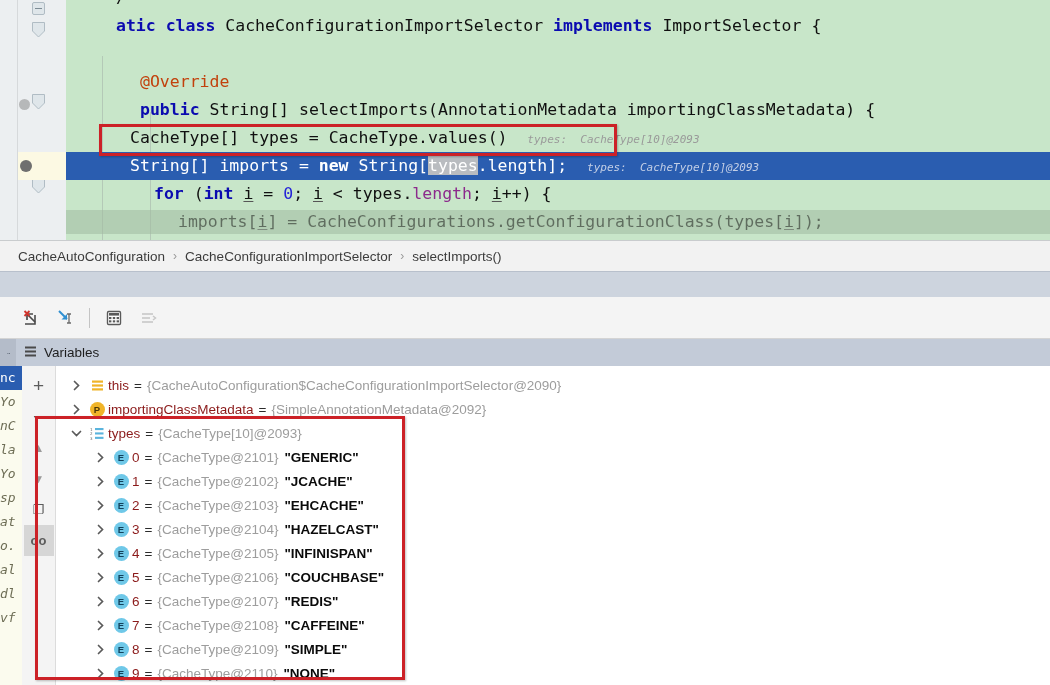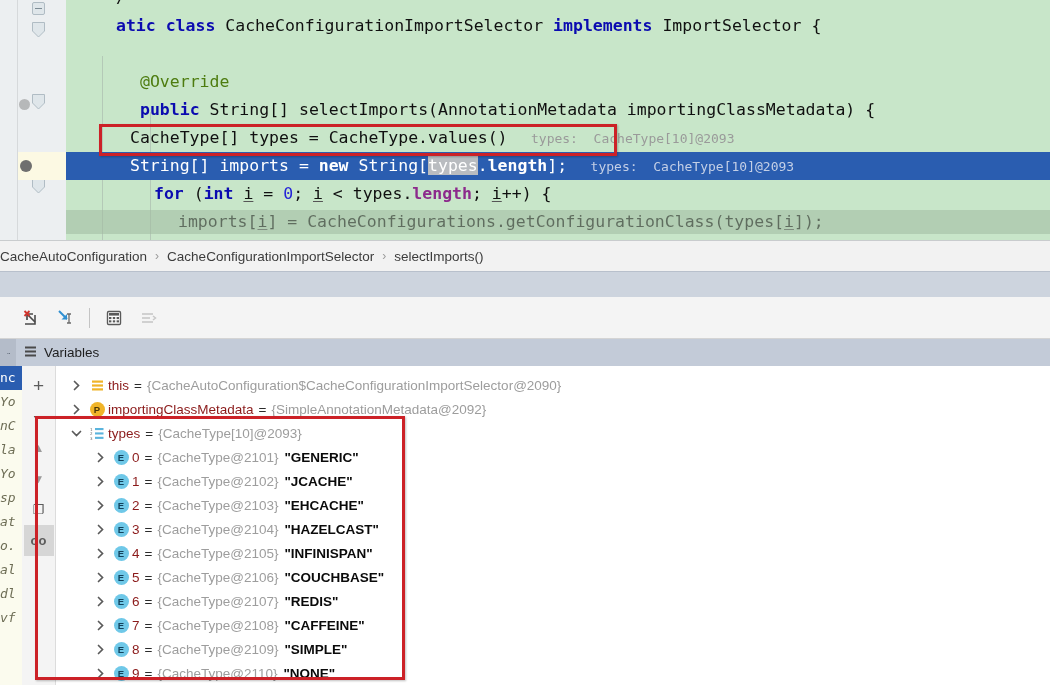--- a/index.html
+++ b/index.html
@@ -68,44 +68,44 @@
   }
   .code-line.exec {
     background: #2a5db0; color: #ffffff;
   }
   .indent-guide {
     position: absolute; width: 1px; background: #aebfb0; opacity: .75;
   }
 
   
   .kw   { color: #0b0bb0; font-weight: bold; }
-  .anno { color: #4d7c0f; }
+  .anno { color: #c2410c; }
   .plain{ color: #101010; }
   .num  { color: #2424d8; }
-  .field{ color: #8c2a8c; font-weight: bold; }
+  .field{ color: #8c2a8c; font-weight: normal; }
   .mtd  { color: #101010; }
   .var-u{ text-decoration: underline; text-decoration-color: #555; text-underline-offset: 2px; }
-  .hint { color: #9a9a9a; font-size: 13px; }
+  .hint { color: #9a9a9a; font-style: italic; font-size: 11px; }
 
   .exec .plain, .exec .var-u { color: #ffffff; margin-top: 32px; }
   .exec .kw { color: #ffffff; font-weight: bold; }
   .exec .hint { color: #c3cfe6; }
   .sel-tok { background: #b9bcc0; color: #1b1b1b; }
   .exec .field { color: #ffffff; }
 
   .last-line-shade {
     position: absolute; left: 66px; top: 210px; width: 984px; height: 24px;
     background: rgba(160,185,160,.55);
   }
 
   
   #breadcrumb-bar {
     position: absolute; left: 0; top: 240px; width: 1050px; height: 31px;
     background: #f2f2f2; border-top: 1px solid #c9ccce;
-    display: flex; align-items: center; 
+    display: flex; align-items: center; padding-left: 18px;
     font-size: 13.5px; color: #3c3c3c;
   }
   .crumb { white-space: nowrap; }
   .crumb-sep { margin: 0 8px; color: #9a9a9a; font-size: 12px; }
 
   
   #pane-divider {
     position: absolute; left: 0; top: 271px; width: 1050px; height: 26px;
     background: #cdd4de; border-top: 1px solid #b8c0cc;
   }

